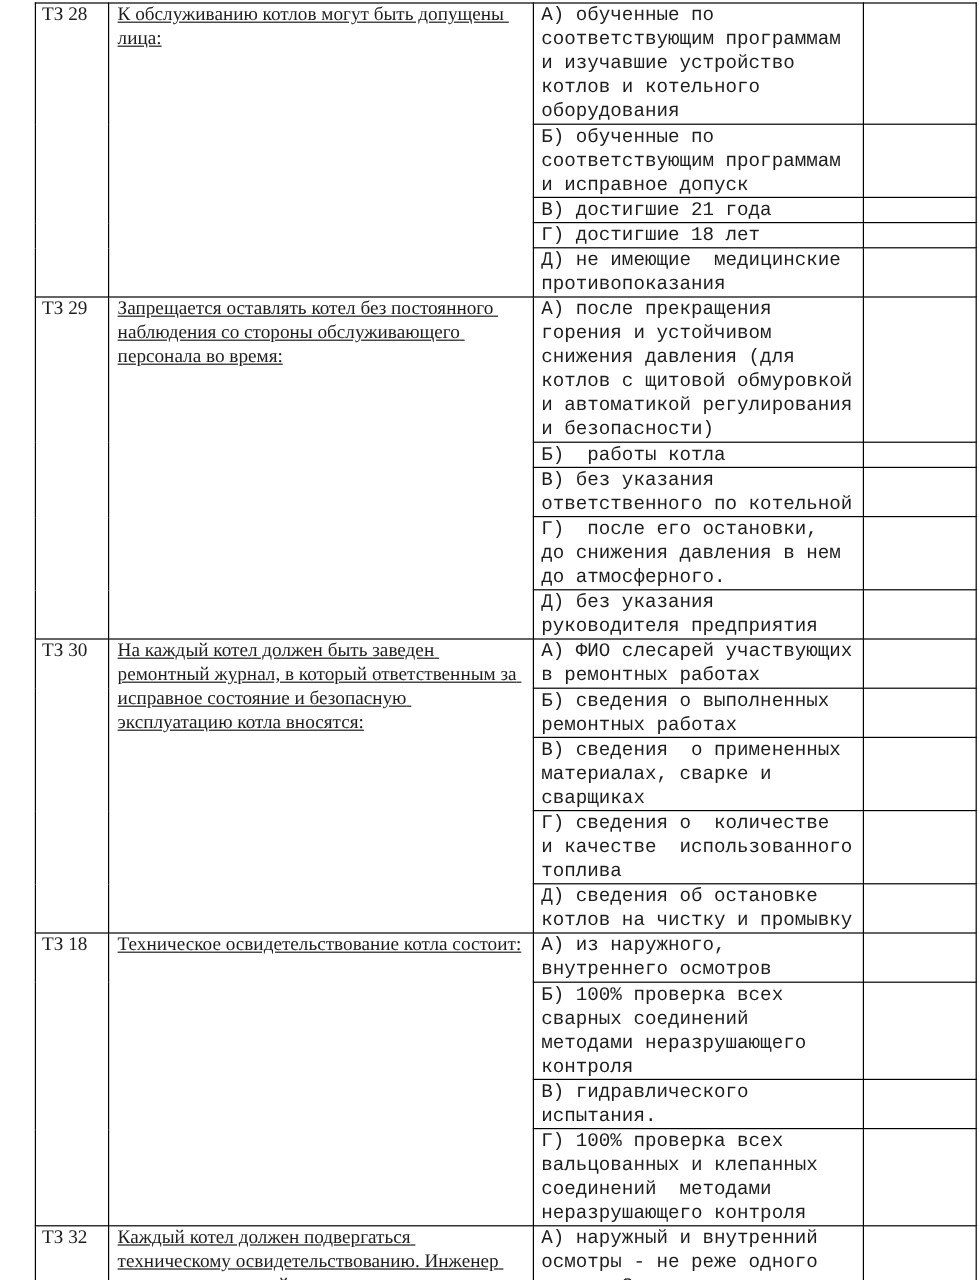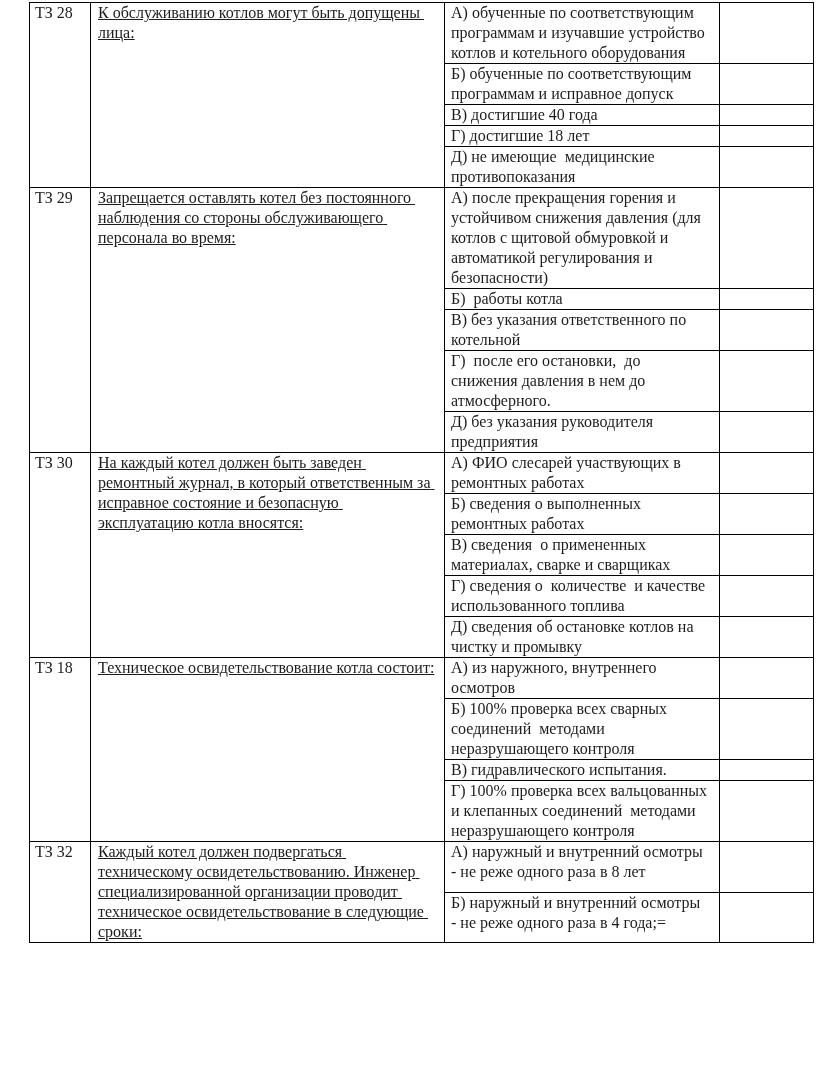--- a/index.html
+++ b/index.html
@@ -37,21 +37,21 @@
     vertical-align: top;
     font-size: 16px;
     line-height: 20px;
     color: #1d1d1d;
     white-space: pre-wrap;
     overflow-wrap: break-word;
     padding: 0;
   }
   td.cell-id   { padding: 0 2px 0 5px; }
   td.cell-q    { padding: 0 9px 0 7px; text-decoration: underline; }
-  td.cell-opt  { padding: 0 8px 0 6px; }
+  td.cell-opt  { padding: 0 8px 0 6px; font-family: Liberation Mono, monospace; }
   td.cell-opt.tight { padding-right: 12px; }
   td.cell-mark { padding: 0; }
 </style>
 </head>
 <body>
 
 <div class="page">
   <table class="qtable">
     <colgroup>
         <col class="c1">
@@ -65,21 +65,21 @@
         <td class="cell-id" rowspan="5">ТЗ 28</td>
         <td class="cell-q" rowspan="5">К обслуживанию котлов могут быть допущены лица:</td>
         <td class="cell-opt">А) обученные по соответствующим программам и изучавшие устройство котлов и котельного оборудования</td>
         <td class="cell-mark"></td>
       </tr>
       <tr>
         <td class="cell-opt">Б) обученные по соответствующим программам и исправное допуск</td>
         <td class="cell-mark"></td>
       </tr>
       <tr>
-        <td class="cell-opt">В) достигшие 40 года</td>
+        <td class="cell-opt">В) достигшие 21 года</td>
         <td class="cell-mark"></td>
       </tr>
       <tr>
         <td class="cell-opt">Г) достигшие 18 лет</td>
         <td class="cell-mark"></td>
       </tr>
       <tr>
         <td class="cell-opt">Д) не имеющие  медицинские противопоказания</td>
         <td class="cell-mark"></td>
       </tr>

